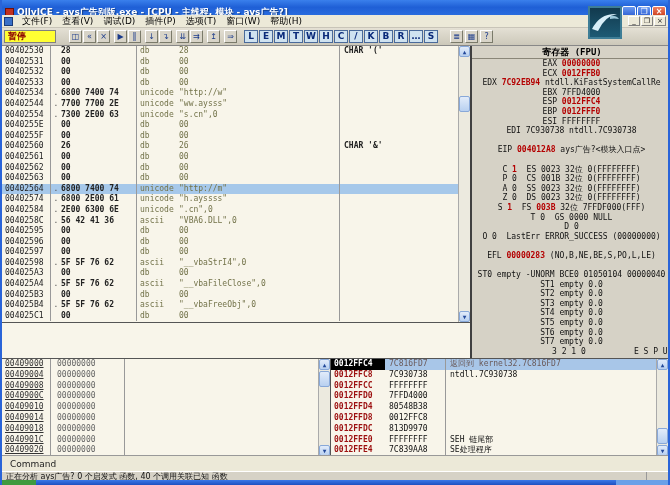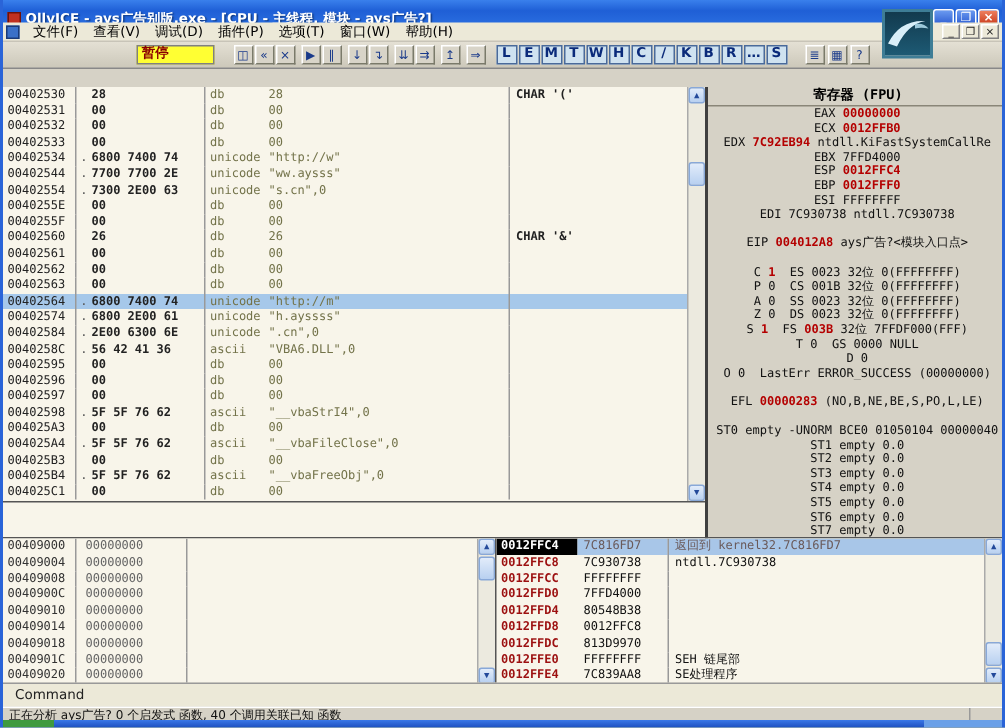--- a/index.html
+++ b/index.html
@@ -22,32 +22,32 @@
     display:flex;align-items:center;font-size:9px;color:#000;border-bottom:1px solid #c8c4b8;}
   .child-icon{width:9px;height:9px;background:#3a70c8;border:1px solid #1a3a78;margin:0 4px 0 2px;flex:none;}
   .menu-item{padding:0 5px;white-space:nowrap;text-align:center;}
   .menu-spring{flex:1;}
   .child-ctrls{display:flex;gap:1px;margin-right:2px;}
   .cbtn{width:12px;height:10px;background:#ece9d8;border:1px solid;border-color:#fff #808080 #808080 #fff;
     font-size:7px;line-height:8px;text-align:center;color:#222;}
   
   .toolbar{position:absolute;left:0;top:28px;width:666px;height:18px;
     background:linear-gradient(180deg,#e4e0d4,#ccc8ba);display:flex;align-items:center;gap:3px;
-    border-bottom:1px solid #888;padding:0 2px;justify-content:center;}
+    border-bottom:1px solid #888;padding:0 2px;}
   .paused{width:52px;height:13px;background:#ffff33;border:1px solid #808080;color:#8b0000;
     font-size:9px;font-weight:bold;line-height:11px;padding-left:3px;margin-right:10px;}
   .tb-group{display:flex;gap:1px;margin-right:4px;}
   .tbtn{width:13px;height:13px;background:#d8d4c8;border:1px solid;border-color:#fff #7a7a6a #7a7a6a #fff;
     color:#1a3a8a;font-size:8px;line-height:11px;text-align:center;}
   .lbtn{width:14px;height:13px;background:#cfe2f0;border:1px solid #4a6a9a;color:#0a2a7a;
     font-size:9px;font-weight:bold;line-height:11px;text-align:center;margin-right:1px;}
   #tb-letters{display:flex;margin-right:8px;}
   #tb-extra{display:flex;gap:2px;}
   
-  #main{position:absolute;left:0;top:46px;width:648px;height:312px;background:#f8f5ea;margin-top:12px;}
+  #main{position:absolute;left:0;top:46px;width:648px;height:312px;background:#f8f5ea;}
   #disasm{position:absolute;left:0;top:0;width:468px;height:277px;background:#f8f5ea;
     border-bottom:1px solid #555;font-family:"DejaVu Sans Mono",monospace;font-size:8px;overflow:hidden;}
   #disasm-rows{margin-right:12px;}
   .drow{display:flex;height:10.6px;line-height:10.6px;white-space:pre;color:#222;}
   .drow.sel{background:#a6c8ea;}
   .c-addr{width:49px;padding-left:3px;border-right:1px solid #999;flex:none;}
   .c-mark{width:10px;text-align:center;color:#555;flex:none;}
   .c-hex{width:76px;font-weight:bold;border-right:1px solid #999;flex:none;overflow:hidden;}
   .c-mn{width:42px;color:#73734a;flex:none;padding-left:3px;}
   .c-op{width:160px;color:#73734a;flex:none;overflow:hidden;}
@@ -58,21 +58,21 @@
   .reg-header{height:13px;line-height:12px;font-weight:bold;color:#000;padding-left:4px;
     border-bottom:1px solid #8a8678;font-size:9px;}
   .rline{height:9.6px;line-height:9.6px;white-space:pre;color:#111;padding-left:3px;overflow:hidden;}
   .red{color:#b40000;font-weight:bold;}
   
   #bottom{position:absolute;left:0;top:358px;width:666px;height:97px;border-top:1px solid #555;
     font-family:"DejaVu Sans Mono",monospace;font-size:8px;}
   #dump{position:absolute;left:0;top:0;width:328px;height:97px;background:#f8f5ea;overflow:hidden;}
   #dump-rows{margin-right:12px;}
   .mrow{display:flex;height:10.8px;line-height:10.8px;color:#444;}
-  .d-addr{width:49px;padding-left:3px;border-right:1px solid #999;color:#333;flex:none;}
+  .d-addr{width:49px;padding-left:3px;border-right:1px solid #999;color:#333;flex:none;text-decoration:underline;}
   .d-val{width:74px;padding-left:6px;border-right:1px solid #999;color:#666;flex:none;}
   #stack{position:absolute;left:328px;top:0;width:338px;height:97px;background:#f8f5ea;
     border-left:1px solid #555;overflow:hidden;}
   #stack-rows{margin-right:12px;}
   .srow{display:flex;height:10.8px;line-height:10.8px;color:#111;}
   .s-addr{width:54px;padding-left:3px;color:#9c1010;font-weight:bold;flex:none;}
   .s-addr.selbox{background:#000;color:#fff;}
   .s-val{width:60px;padding-left:4px;flex:none;}
   .s-cmt{flex:1;border-left:1px solid #999;padding-left:4px;overflow:hidden;white-space:pre;}
   .srow.hl .s-val,.srow.hl .s-cmt{background:#a8c6e8;color:#6a5a5a;}

